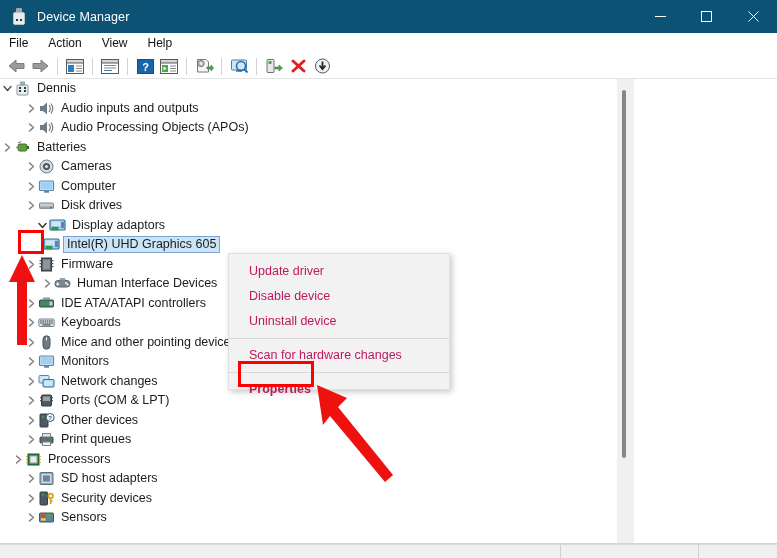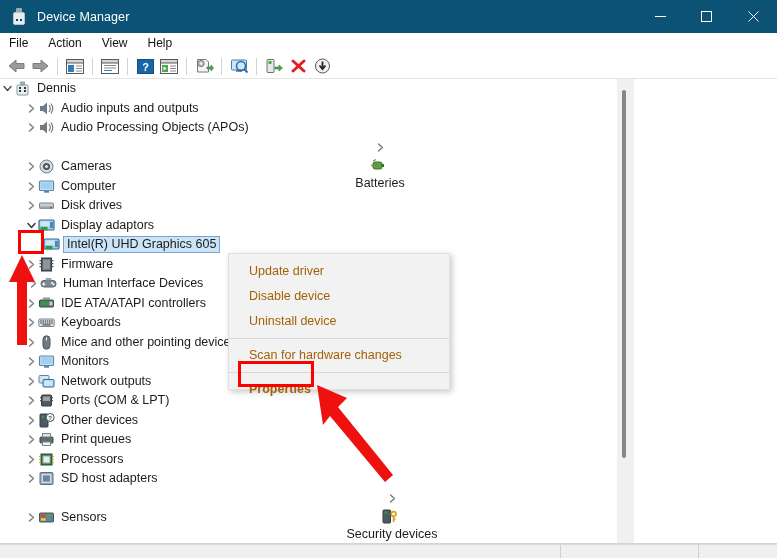--- a/index.html
+++ b/index.html
@@ -104,21 +104,21 @@
   
   .ctxmenu {
     position: absolute; left: 228px; top: 253px; width: 222px; height: 137px;
     background: #f2f2f2;
     box-shadow: 2px 2px 6px rgba(0,0,0,.22);
     border: 1px solid #e0e0e0;
     padding-top: 5px;
   }
   .ctxitem {
     height: 25px; line-height: 25px; padding-left: 20px;
-    font-size: 12.5px; color: #a16207;
+    font-size: 12.5px; color: #be185d;
   }
   .ctxitem.bold { font-weight: bold; }
   .ctxsep {
     height: 1px; background: #d8d8d8; margin: 4px 0 4px 0;
   }
 
   
   .annbox {
     position: absolute; border: 3px solid #ff0000; background: transparent;
   }
@@ -315,21 +315,21 @@
               <path d="M2.5 1 L6.5 4.5 L2.5 8" fill="none" stroke="#7a7a7a" stroke-width="1.4" stroke-linecap="round" stroke-linejoin="round"></path>
             </svg>
           </div>
           <div class="ico"><svg width="17" height="17" viewBox="0 0 17 17">
               <path d="M2 6 L5 6 L9 2.5 L9 14.5 L5 11 L2 11 Z" fill="#6f7b85"></path>
               <path d="M11 5 Q13.5 8.5 11 12" fill="none" stroke="#6f7b85" stroke-width="1.2"></path>
               <path d="M13 3.5 Q16.5 8.5 13 13.5" fill="none" stroke="#6f7b85" stroke-width="1.2"></path>
             </svg></div>
           <div class="lbl">Audio Processing Objects (APOs)</div>
         </div>
-        <div class="row" style=" flex-direction: column;">
+        <div class="row" style="">
           <div class="chev">
             <svg width="9" height="9" viewBox="0 0 9 9">
               <path d="M2.5 1 L6.5 4.5 L2.5 8" fill="none" stroke="#7a7a7a" stroke-width="1.4" stroke-linecap="round" stroke-linejoin="round"></path>
             </svg>
           </div>
           <div class="ico"><svg width="17" height="17" viewBox="0 0 17 17">
               <rect x="4" y="5" width="9" height="7" rx="2" fill="#5f9f3f" stroke="#3f7029"></rect>
               <rect x="12.5" y="7" width="2.5" height="3" fill="#3f7029"></rect>
               <path d="M2 8.5 L5 8.5" stroke="#888" stroke-width="1.3"></path>
               <path d="M4 4 L7 2.5" stroke="#888" stroke-width="1.3"></path>
@@ -368,21 +368,21 @@
               <path d="M2.5 1 L6.5 4.5 L2.5 8" fill="none" stroke="#7a7a7a" stroke-width="1.4" stroke-linecap="round" stroke-linejoin="round"></path>
             </svg>
           </div>
           <div class="ico"><svg width="17" height="17" viewBox="0 0 17 17">
               <rect x="1.5" y="6" width="14" height="5.5" rx="1" fill="#c9ced2" stroke="#7b858c"></rect>
               <rect x="1.5" y="9.5" width="14" height="2" fill="#9aa3a9"></rect>
               <circle cx="13" cy="10.4" r="0.8" fill="#4a5a66"></circle>
             </svg></div>
           <div class="lbl">Disk drives</div>
         </div>
-        <div class="row" style="padding-left: 24px;">
+        <div class="row" style="padding-left: 24px; margin-left: 11px;">
           <div class="chev">
             <svg width="9" height="9" viewBox="0 0 9 9">
               <path d="M1 2.5 L4.5 6.5 L8 2.5" fill="none" stroke="#3a3a3a" stroke-width="1.5" stroke-linecap="round" stroke-linejoin="round"></path>
             </svg>
           </div>
           <div class="ico"><svg width="17" height="17" viewBox="0 0 17 17">
               <rect x="1" y="3" width="15" height="10" rx="1" fill="#9fd0f2" stroke="#356f96" stroke-width="1.2"></rect>
               <rect x="2.5" y="4.3" width="9" height="5" fill="#cfe6f7"></rect>
               <rect x="2.5" y="9.8" width="7" height="3.6" fill="#2f9b4a"></rect>
               <rect x="12" y="5" width="3" height="6" fill="#5b86a8"></rect>
@@ -409,21 +409,21 @@
               <rect x="5" y="3.5" width="7" height="10" fill="#8d969c"></rect>
               <rect x="1.5" y="4" width="2" height="1.3" fill="#555f66"></rect>
               <rect x="1.5" y="7" width="2" height="1.3" fill="#555f66"></rect>
               <rect x="1.5" y="10" width="2" height="1.3" fill="#555f66"></rect>
               <rect x="13.5" y="4" width="2" height="1.3" fill="#555f66"></rect>
               <rect x="13.5" y="7" width="2" height="1.3" fill="#555f66"></rect>
               <rect x="13.5" y="10" width="2" height="1.3" fill="#555f66"></rect>
             </svg></div>
           <div class="lbl">Firmware</div>
         </div>
-        <div class="row" style="padding-left: 26px;">
+        <div class="row" style="padding-left: 40px;">
           <div class="chev">
             <svg width="9" height="9" viewBox="0 0 9 9">
               <path d="M2.5 1 L6.5 4.5 L2.5 8" fill="none" stroke="#7a7a7a" stroke-width="1.4" stroke-linecap="round" stroke-linejoin="round"></path>
             </svg>
           </div>
           <div class="ico"><svg width="17" height="17" viewBox="0 0 17 17">
               <rect x="1" y="5.5" width="15" height="6.5" rx="3" fill="#7d8790" stroke="#5a646c"></rect>
               <rect x="3" y="7.5" width="1.3" height="3.2" fill="#fff"></rect>
               <rect x="2.2" y="8.6" width="3" height="1.1" fill="#fff"></rect>
               <circle cx="12" cy="8" r="1" fill="#fff"></circle>
@@ -499,21 +499,21 @@
           <div class="chev">
             <svg width="9" height="9" viewBox="0 0 9 9">
               <path d="M2.5 1 L6.5 4.5 L2.5 8" fill="none" stroke="#7a7a7a" stroke-width="1.4" stroke-linecap="round" stroke-linejoin="round"></path>
             </svg>
           </div>
           <div class="ico"><svg width="17" height="17" viewBox="0 0 17 17">
               <rect x="1" y="2.5" width="10" height="7.5" rx="1" fill="#cfe6f7" stroke="#5b86a8"></rect>
               <rect x="5" y="6.5" width="11" height="7.5" rx="1" fill="#9fd0f2" stroke="#356f96"></rect>
               <rect x="6.2" y="7.6" width="8.6" height="5.2" fill="#cfe6f7"></rect>
             </svg></div>
-          <div class="lbl">Network outputs</div>
+          <div class="lbl">Network changes</div>
         </div>
         <div class="row" style="padding-left: 24px;">
           <div class="chev">
             <svg width="9" height="9" viewBox="0 0 9 9">
               <path d="M2.5 1 L6.5 4.5 L2.5 8" fill="none" stroke="#7a7a7a" stroke-width="1.4" stroke-linecap="round" stroke-linejoin="round"></path>
             </svg>
           </div>
           <div class="ico"><svg width="17" height="17" viewBox="0 0 17 17">
               <rect x="3.5" y="3" width="10" height="11" rx="1" fill="#4e5a63" stroke="#333b41"></rect>
               <rect x="5" y="4.5" width="7" height="4.5" fill="#9aa3a9"></rect>
@@ -545,21 +545,21 @@
             </svg>
           </div>
           <div class="ico"><svg width="17" height="17" viewBox="0 0 17 17">
               <rect x="2" y="6" width="13" height="6" rx="1" fill="#5f6a72" stroke="#3f484e"></rect>
               <rect x="4.5" y="2.5" width="8" height="3.5" fill="#dfe3e6" stroke="#7b858c"></rect>
               <rect x="4.5" y="11" width="8" height="3.5" fill="#f2f2f2" stroke="#7b858c"></rect>
               <rect x="12" y="7.4" width="2" height="1.2" fill="#2f9b4a"></rect>
             </svg></div>
           <div class="lbl">Print queues</div>
         </div>
-        <div class="row" style="padding-left: 24px;">
+        <div class="row" style="padding-left: 11px;">
           <div class="chev">
             <svg width="9" height="9" viewBox="0 0 9 9">
               <path d="M2.5 1 L6.5 4.5 L2.5 8" fill="none" stroke="#7a7a7a" stroke-width="1.4" stroke-linecap="round" stroke-linejoin="round"></path>
             </svg>
           </div>
           <div class="ico"><svg width="17" height="17" viewBox="0 0 17 17">
               <rect x="3" y="3" width="11" height="11" fill="#2f7a3f" stroke="#205529"></rect>
               <rect x="5" y="5" width="7" height="7" fill="#e8ecef" stroke="#9aa3a9"></rect>
               <rect x="1.2" y="5" width="1.8" height="1.1" fill="#c7a11f"></rect>
               <rect x="1.2" y="8" width="1.8" height="1.1" fill="#c7a11f"></rect>
@@ -576,21 +576,21 @@
               <path d="M2.5 1 L6.5 4.5 L2.5 8" fill="none" stroke="#7a7a7a" stroke-width="1.4" stroke-linecap="round" stroke-linejoin="round"></path>
             </svg>
           </div>
           <div class="ico"><svg width="17" height="17" viewBox="0 0 17 17">
               <rect x="2" y="2.5" width="13" height="12" rx="1" fill="#8fa8bd" stroke="#5b7287"></rect>
               <rect x="3.6" y="4" width="9.8" height="9" fill="#cfdbe5"></rect>
               <rect x="5" y="5.4" width="7" height="6.2" fill="#6f8599"></rect>
             </svg></div>
           <div class="lbl">SD host adapters</div>
         </div>
-        <div class="row" style="padding-left: 24px; flex-direction: column;">
+        <div class="row" style="padding-left: 24px;">
           <div class="chev">
             <svg width="9" height="9" viewBox="0 0 9 9">
               <path d="M2.5 1 L6.5 4.5 L2.5 8" fill="none" stroke="#7a7a7a" stroke-width="1.4" stroke-linecap="round" stroke-linejoin="round"></path>
             </svg>
           </div>
           <div class="ico"><svg width="17" height="17" viewBox="0 0 17 17">
               <rect x="2" y="2" width="7.5" height="13" rx="1" fill="#4e5a63" stroke="#333d45"></rect>
               <rect x="3.6" y="3.6" width="2.3" height="2.3" fill="#2f9b4a"></rect>
               <circle cx="12.6" cy="6" r="2.3" fill="none" stroke="#d8a016" stroke-width="1.7"></circle>
               <path d="M12.6 8 L12.6 14 M12.6 11 L14.6 11" stroke="#d8a016" stroke-width="1.7"></path>

